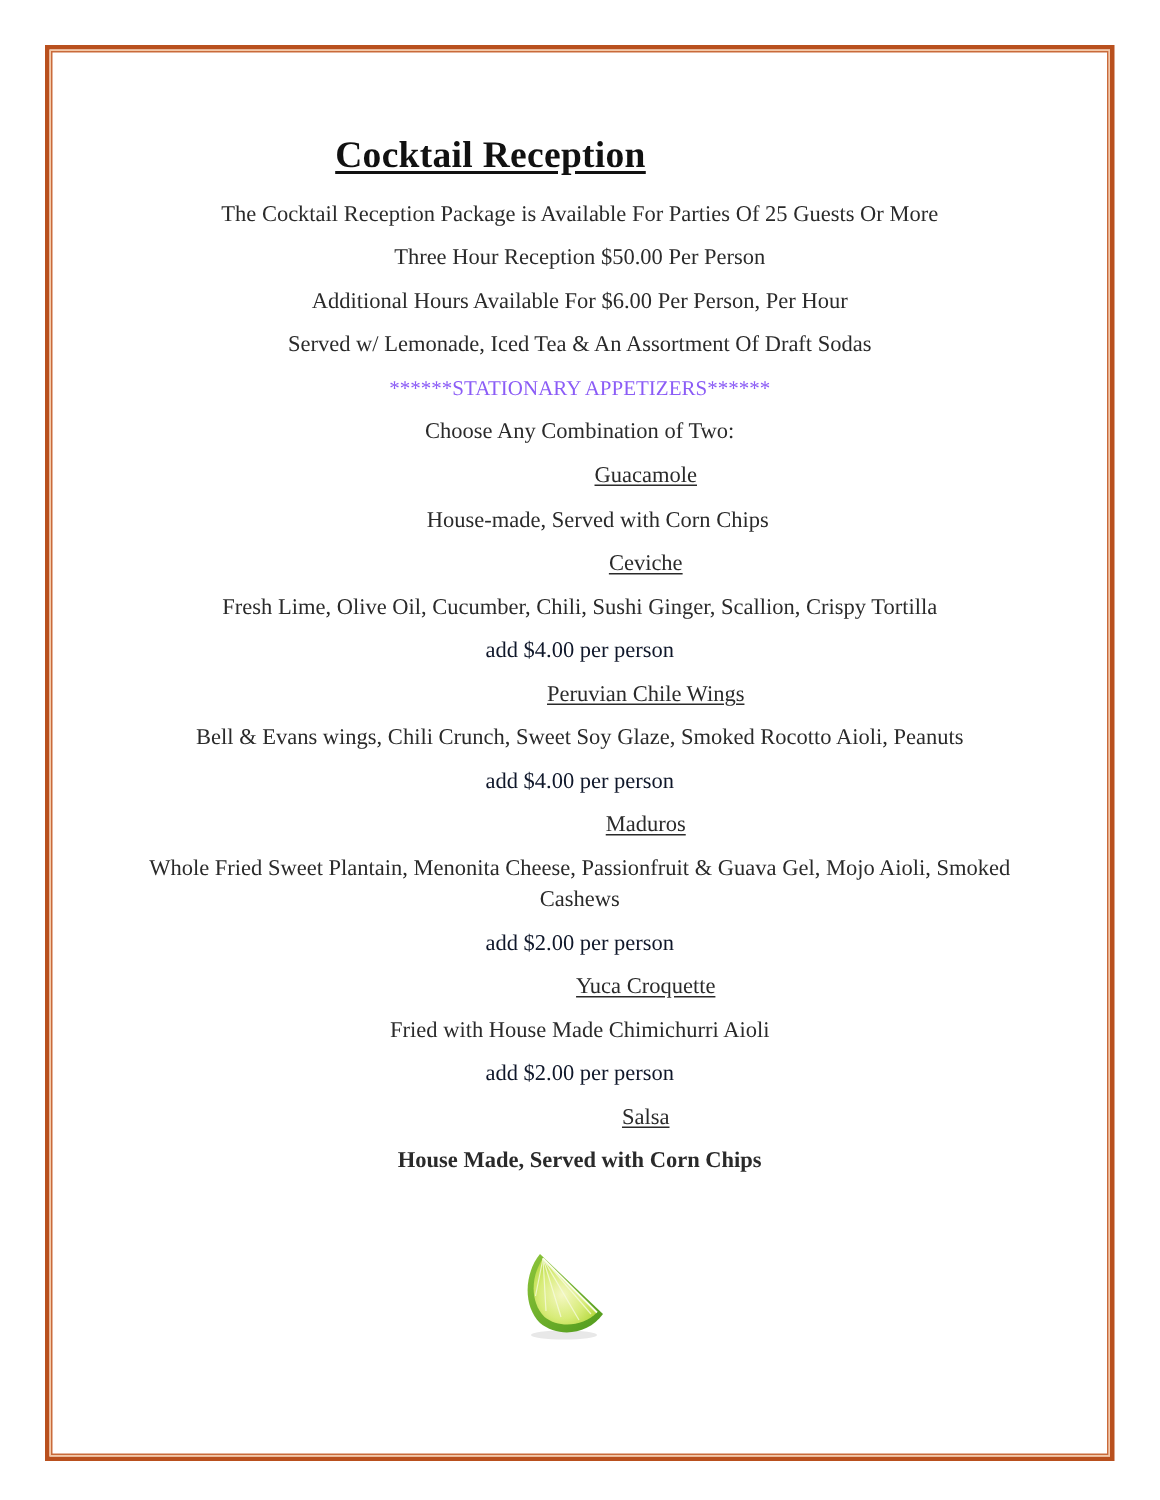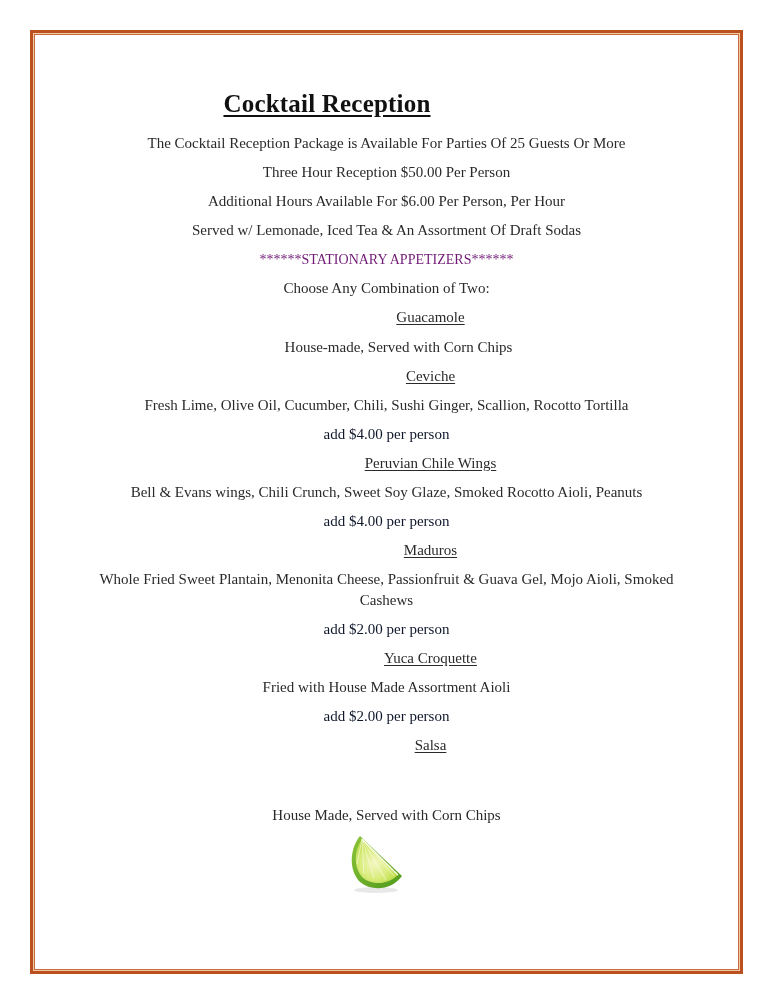--- a/index.html
+++ b/index.html
@@ -73,21 +73,21 @@
     .heading {
       text-decoration: underline;
       text-underline-offset: 2px;
       padding-left: 44px;
     }
     .price {
       color: #0f172a;
     }
     .stars {
       font-size: 14px;
-      color: #701a75;
+      color: #8b5cf6;
     }
     .lime {
       position: absolute;
       left: 346px;
       top: 830px;
       width: 60px;
       height: 64px;
     }
   </style>
 </head>
@@ -103,37 +103,37 @@
   <div class="line" style="top:192px;">Additional Hours Available For $6.00 Per Person, Per Hour</div>
   <div class="line" style="top:221px;">Served w/ Lemonade, Iced Tea &amp; An Assortment Of Draft Sodas</div>
 
   <div class="line stars" style="top:251px;">******STATIONARY APPETIZERS******</div>
   <div class="line" style="top:279px;">Choose Any Combination of Two:</div>
 
   <div class="line heading" style="top:308px;">Guacamole</div>
   <div class="line" style="top:338px;padding-left:12px;">House-made, Served with Corn Chips</div>
 
   <div class="line heading" style="top:367px;">Ceviche</div>
-  <div class="line" style="top:396px;">Fresh Lime, Olive Oil, Cucumber, Chili, Sushi Ginger, Scallion, Rocotto Tortilla</div>
+  <div class="line" style="top:396px;">Fresh Lime, Olive Oil, Cucumber, Chili, Sushi Ginger, Scallion, Crispy Tortilla</div>
   <div class="line price" style="top:425px;">add $4.00 per person</div>
 
   <div class="line heading" style="top:454px;">Peruvian Chile Wings</div>
   <div class="line" style="top:483px;">Bell &amp; Evans wings, Chili Crunch, Sweet Soy Glaze, Smoked Rocotto Aioli, Peanuts</div>
   <div class="line price" style="top:512px;">add $4.00 per person</div>
 
   <div class="line heading" style="top:541px;">Maduros</div>
   <div class="line wrap" style="top:569px;">Whole Fried Sweet Plantain, Menonita Cheese, Passionfruit &amp; Guava Gel, Mojo Aioli, Smoked Cashews</div>
   <div class="line price" style="top:620px;">add $2.00 per person</div>
 
   <div class="line heading" style="top:649px;">Yuca Croquette</div>
-  <div class="line" style="top:678px;">Fried with House Made Assortment Aioli</div>
+  <div class="line" style="top:678px;">Fried with House Made Chimichurri Aioli</div>
   <div class="line price" style="top:707px;">add $2.00 per person</div>
 
   <div class="line heading" style="top:736px;">Salsa</div>
-  <div class="line" style="top:806px;">House Made, Served with Corn Chips</div>
+  <div class="line" style="top:765px;font-weight:bold;">House Made, Served with Corn Chips</div>
 </div>
 
 <svg class="lime" viewBox="0 0 60 64">
   <defs>
     <radialGradient id="flesh" cx="0.45" cy="0.55" r="0.6">
       <stop offset="0" stop-color="#f4f7c2"></stop>
       <stop offset="0.6" stop-color="#d8ec7a"></stop>
       <stop offset="1" stop-color="#b6d940"></stop>
     </radialGradient>
     <linearGradient id="rind" x1="0" y1="0" x2="1" y2="1">

